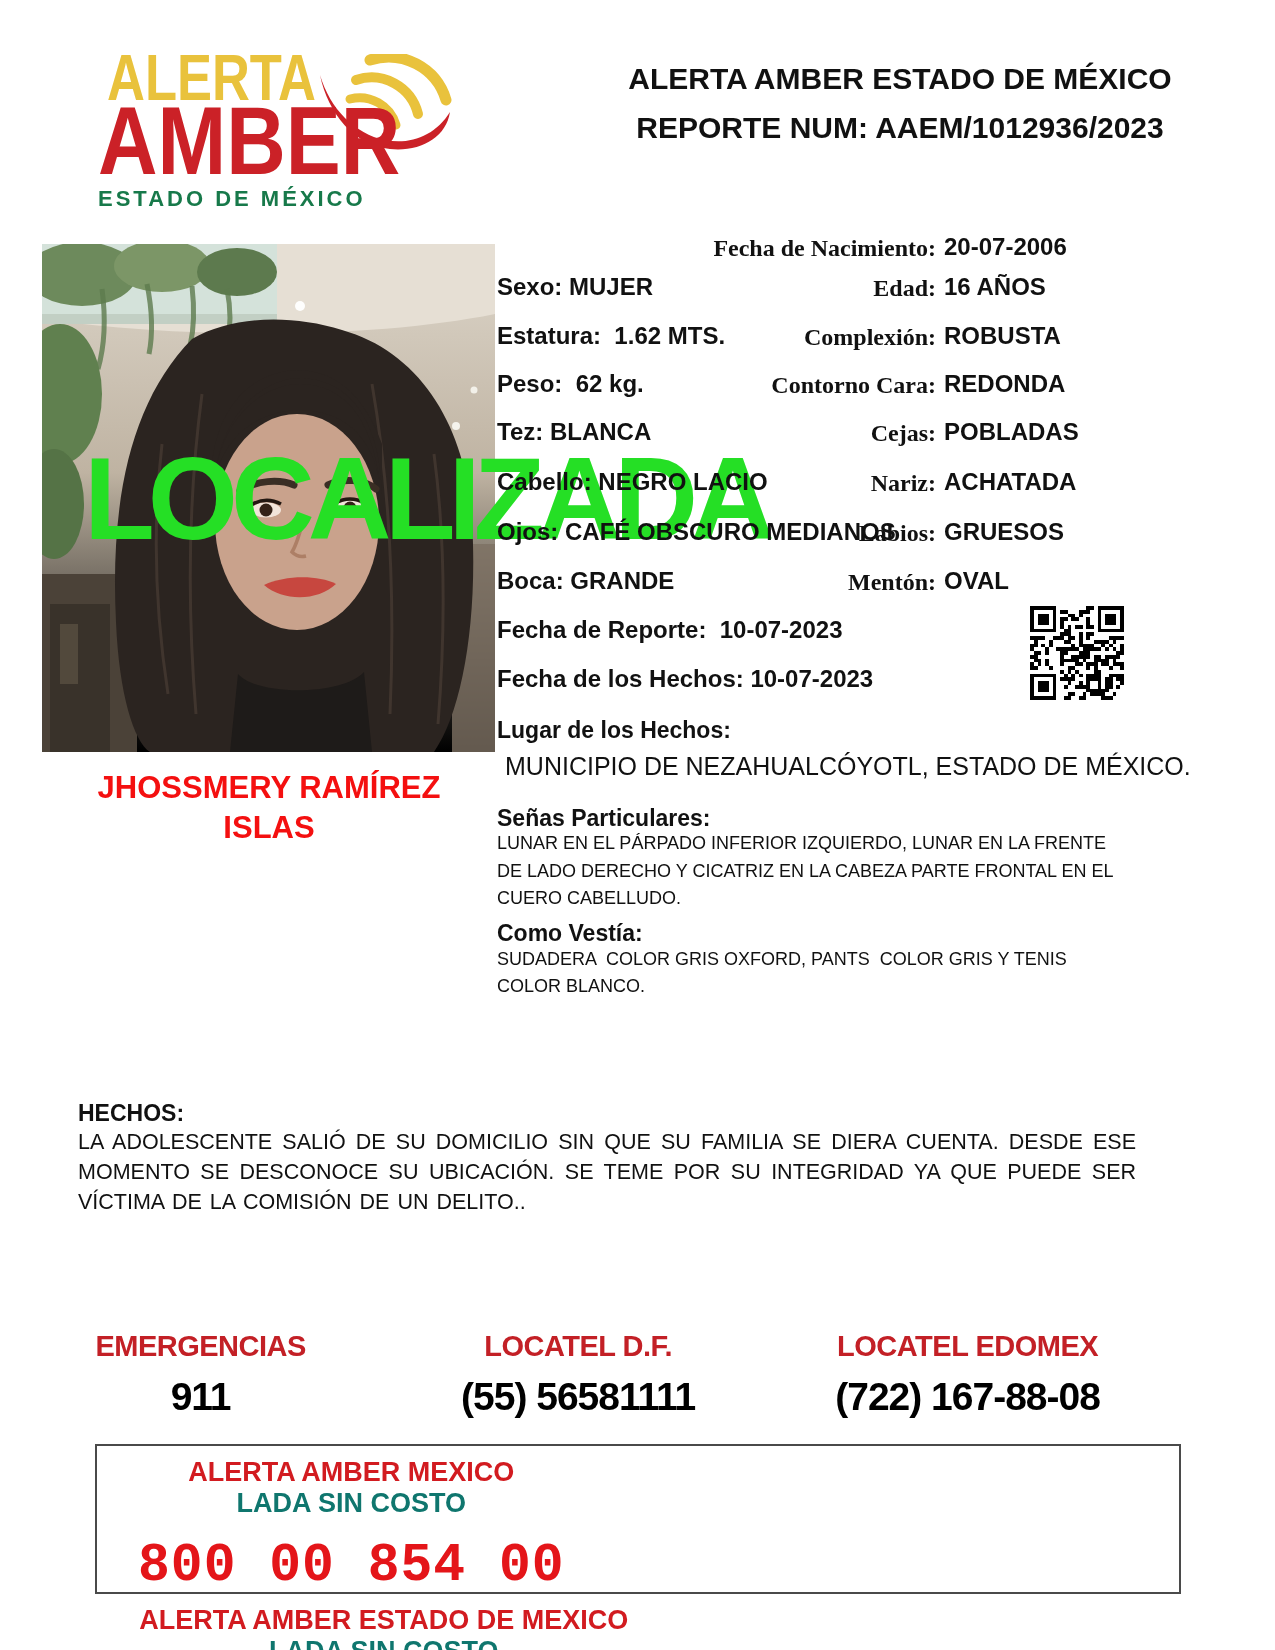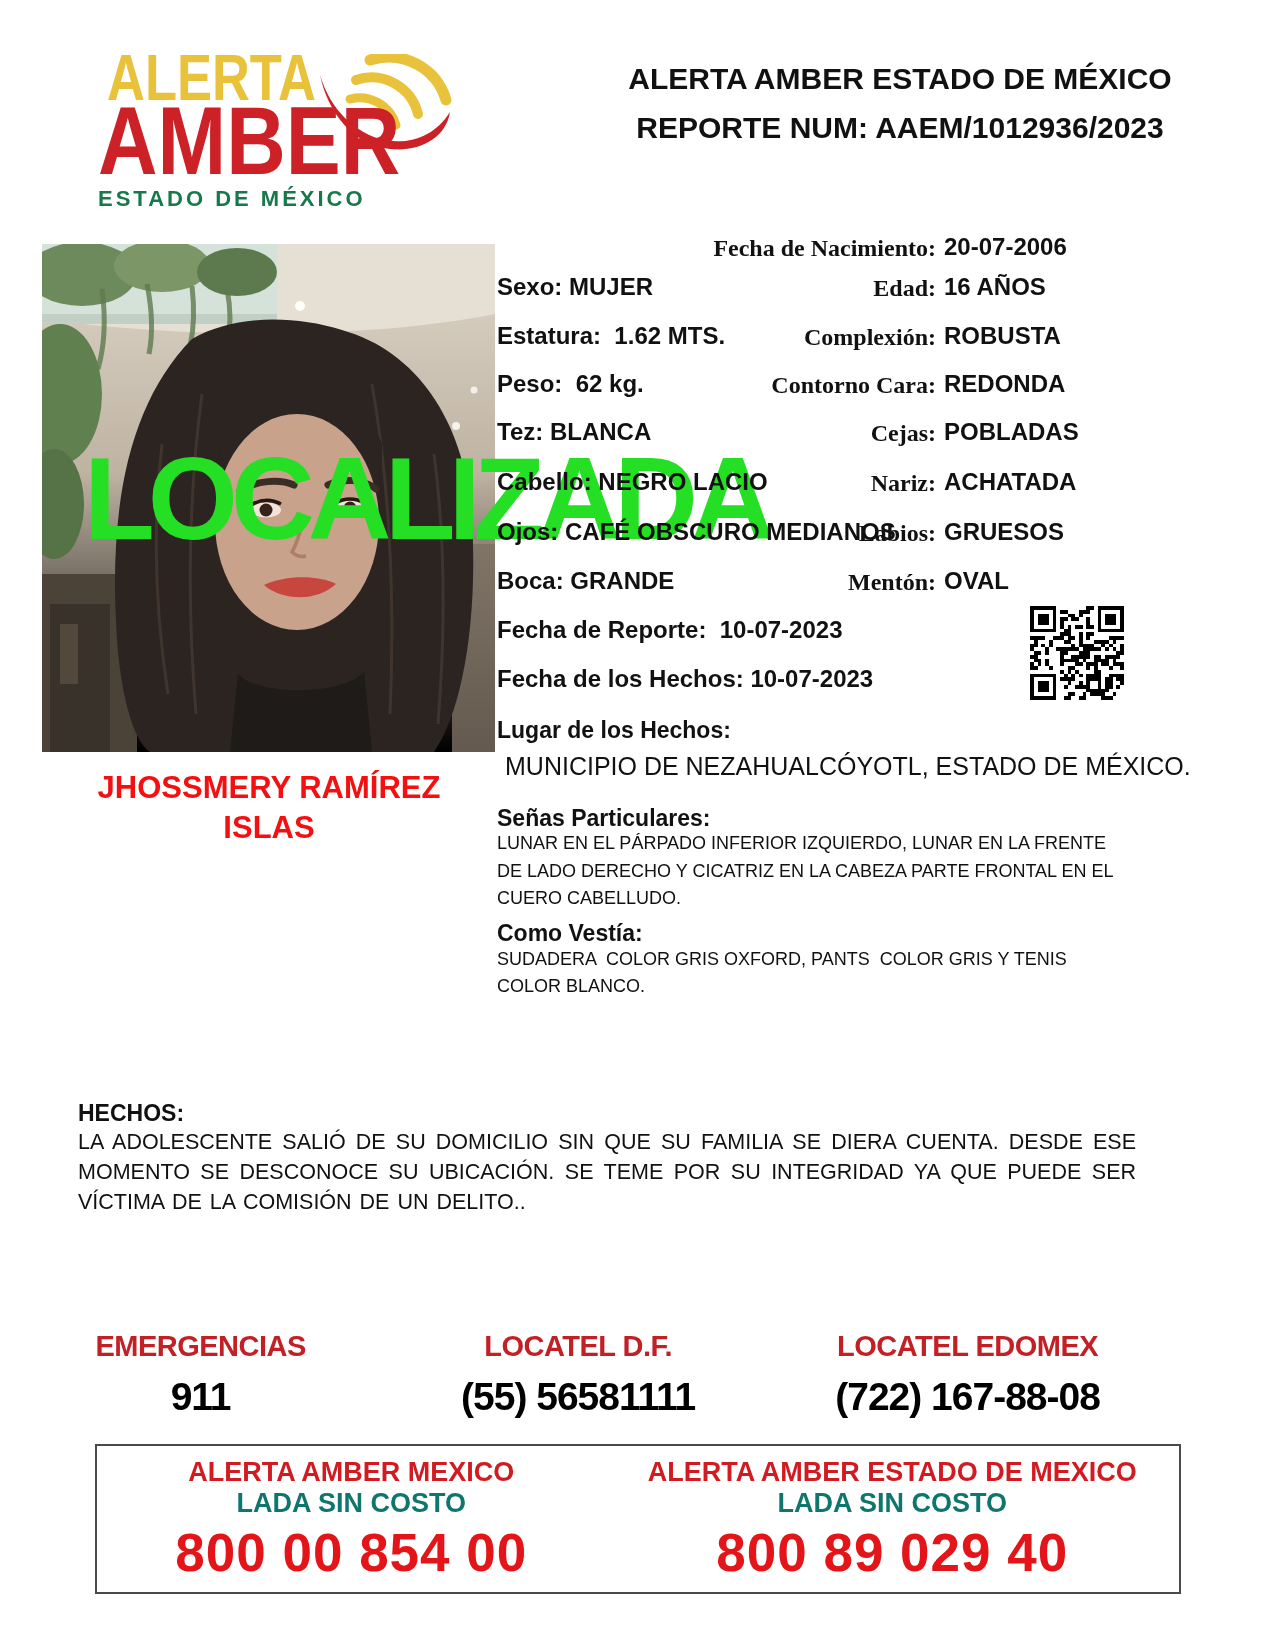--- a/index.html
+++ b/index.html
@@ -58,26 +58,26 @@
 
   
   .phones{position:absolute;left:0;top:1330px;width:1180px;display:flex;}
   .ph-col{text-align:center;}
   .ph-col:nth-child(1){width:34%;} .ph-col:nth-child(2){width:30%;} .ph-col:nth-child(3){width:36%;}
   .ph-label{color:var(--phone_red);font-size:29px;font-weight:700;letter-spacing:-.5px;}
   .ph-num{color:#000;font-size:39px;font-weight:700;margin-top:12px;letter-spacing:-1px;}
 
   
   .fbox{position:absolute;left:95px;top:1444px;width:1086px;height:150px;border:2px solid #4a4a4a;
-    display:flex;background:#fff;}
+    display:flex;background:#fff;flex-direction:column;}
   .f-col{text-align:center;padding-top:12px;}
   .f-col:nth-child(1){width:47%;} .f-col:nth-child(2){width:53%;}
   .f-title{color:var(--footer_red);font-size:27px;font-weight:700;line-height:1.1;}
   .f-sub{color:#0f766e;font-size:27px;font-weight:700;line-height:1.15;}
-  .f-num{color:var(--footer_num_red);font-size:53px;font-weight:700;line-height:1.05;margin-top:6px;letter-spacing:1px;}
+  .f-num{color:var(--footer_num_red);font-size:53px;font-weight:700;line-height:1.05;margin-top:20px;letter-spacing:1px;font-family:Liberation Mono, monospace;}
 </style>
 </head>
 <body>
 
 <div class="page">
 
   <div class="logo">
     <div class="logo-alerta">ALERTA</div>
     <svg class="logo-swoosh" width="155" height="115" viewBox="0 0 155 115">
       <path d="M20,21 C30,55 55,80 85,86 C110,91 135,82 150,58 C146,84 120,98 90,95 C55,92 28,60 20,21 Z" fill="#cb2127"></path>

